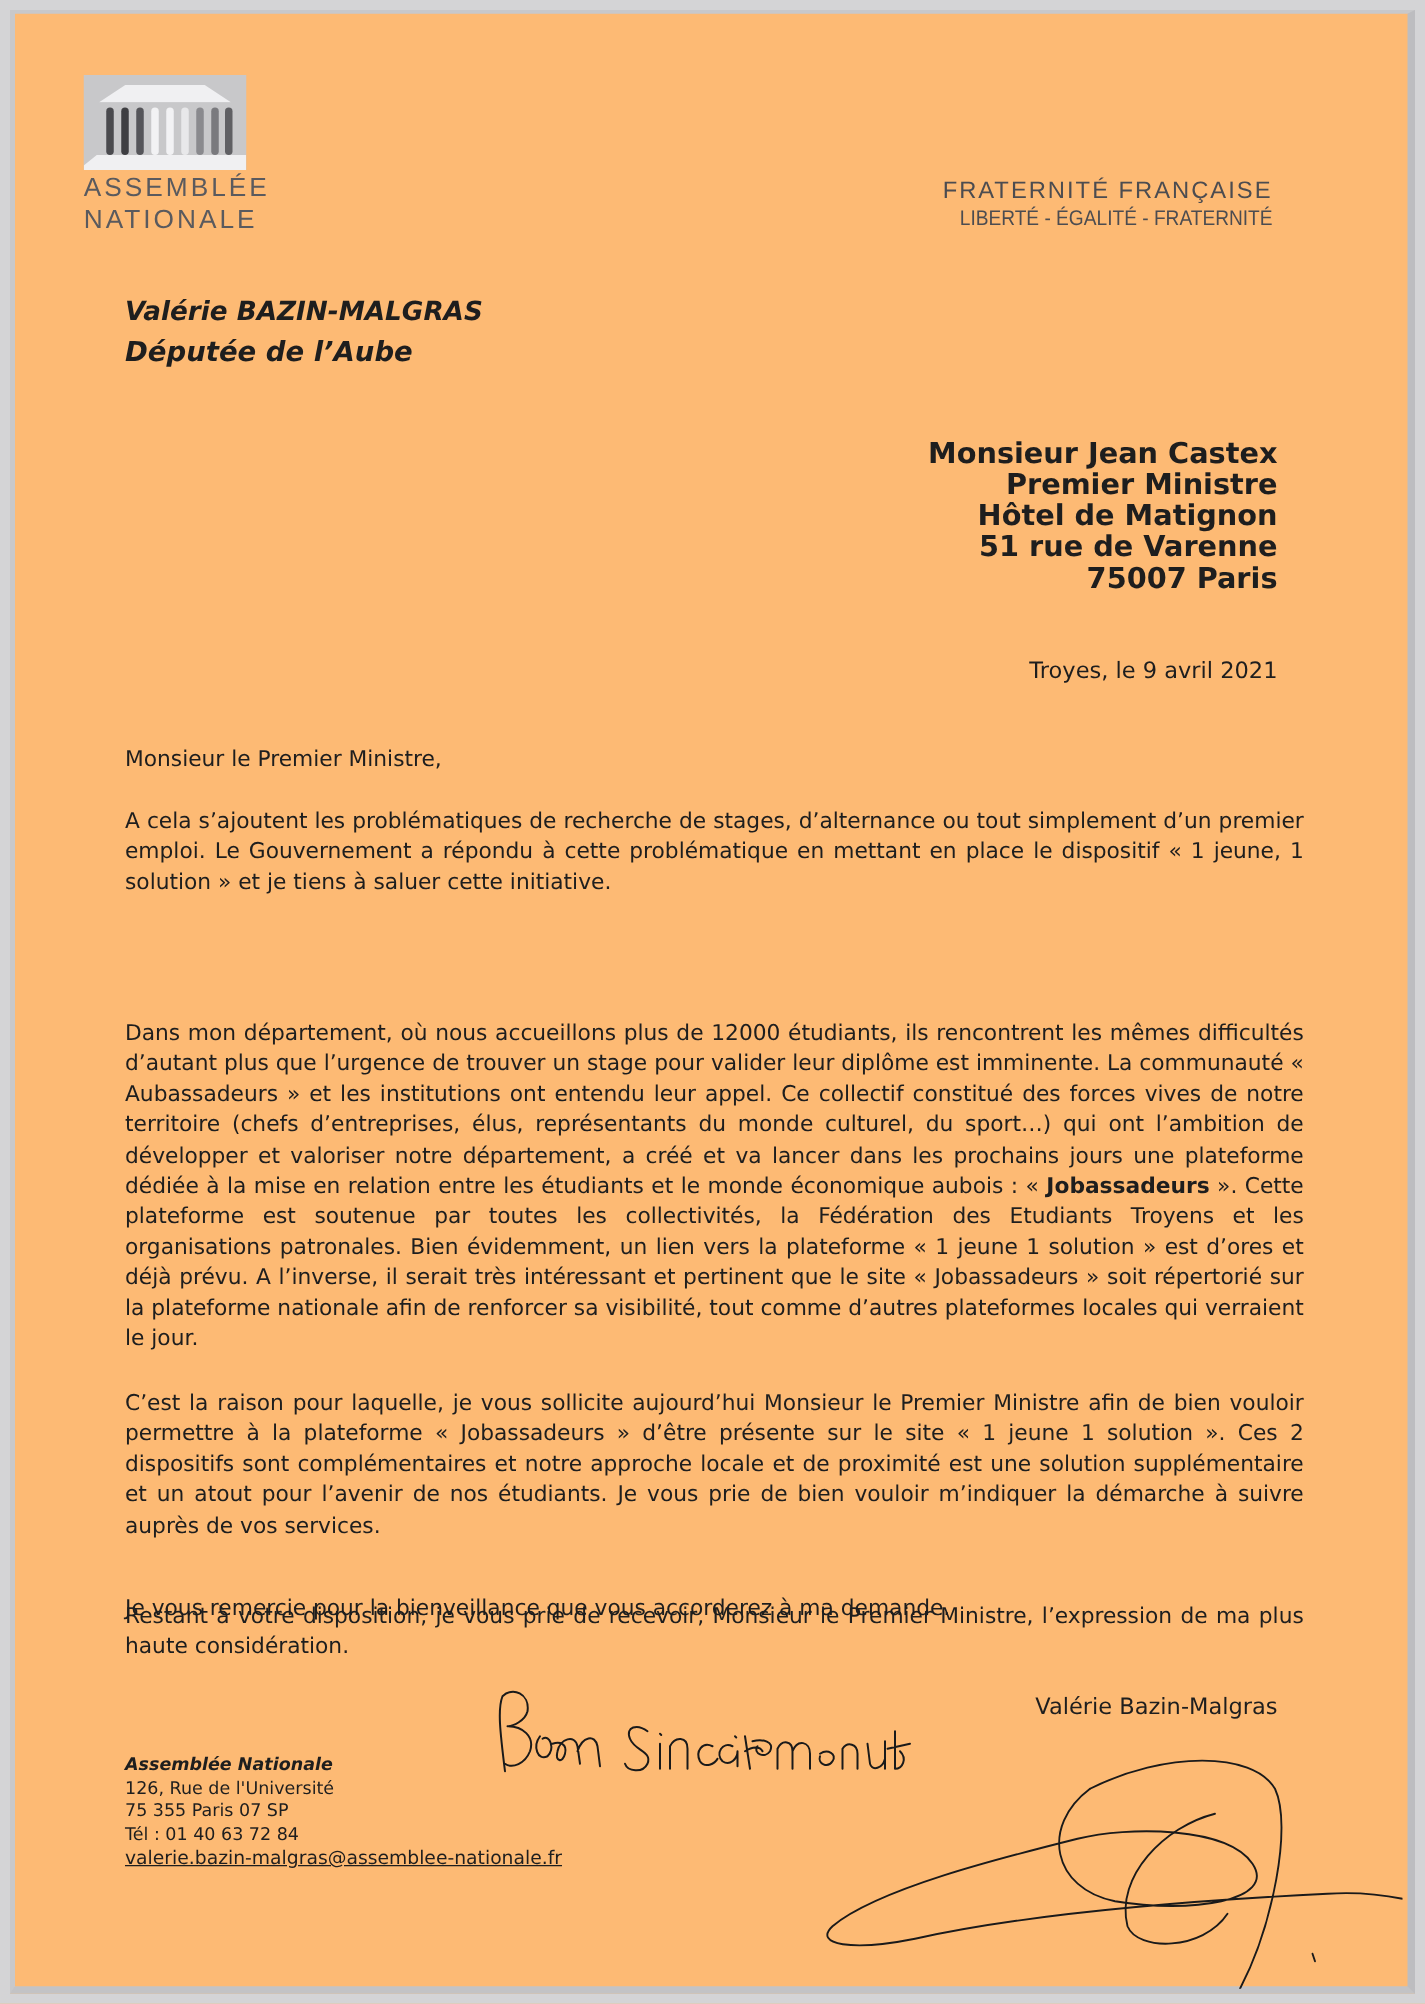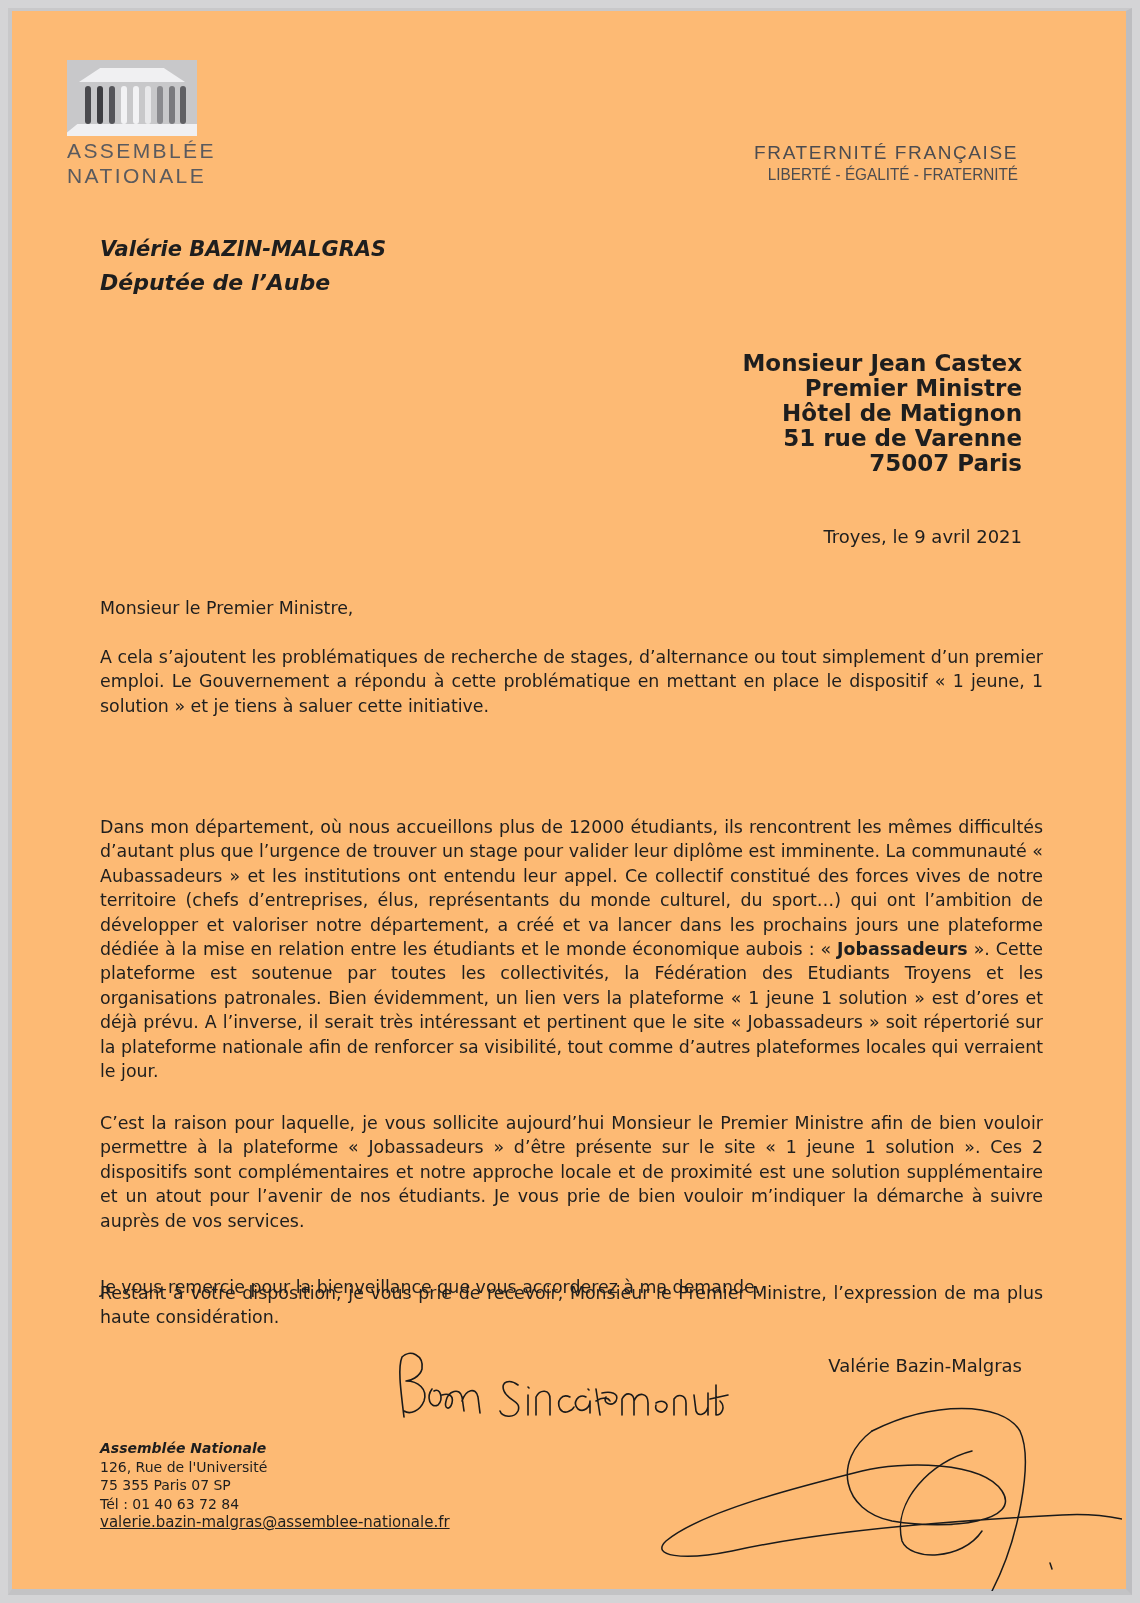--- a/index.html
+++ b/index.html
@@ -42,21 +42,21 @@
     .salutation { top: 585px; }
     .p1 { top: 634px; }
     .p2 { top: 780px; margin-top: 24px; }
     .p3 { top: 1100px; }
     .p4 { top: 1264px; }
     .p5 { top: 1270px; }
     .b { font-weight: bold; }
 
     .signed-name { right: 104px; top: 1344px; font-size: 18px; }
 
-    .footer { left: 88px; top: 1428px; font-size: 14px; line-height: 18.5px; }
+    .footer { left: 88px; top: 1392px; font-size: 14px; line-height: 18.5px; }
     .footer-title { font-weight: bold; font-style: italic; }
     .footer-email { color: #1e1e1e; text-decoration: underline; font-size: 15px; }
 
     .handwriting { left: 378px; top: 1334px; width: 360px; height: 90px; }
     .signature { left: 630px; top: 1380px; width: 480px; height: 200px; }
   </style>
 </head>
 <body>
 
 <div class="page">

